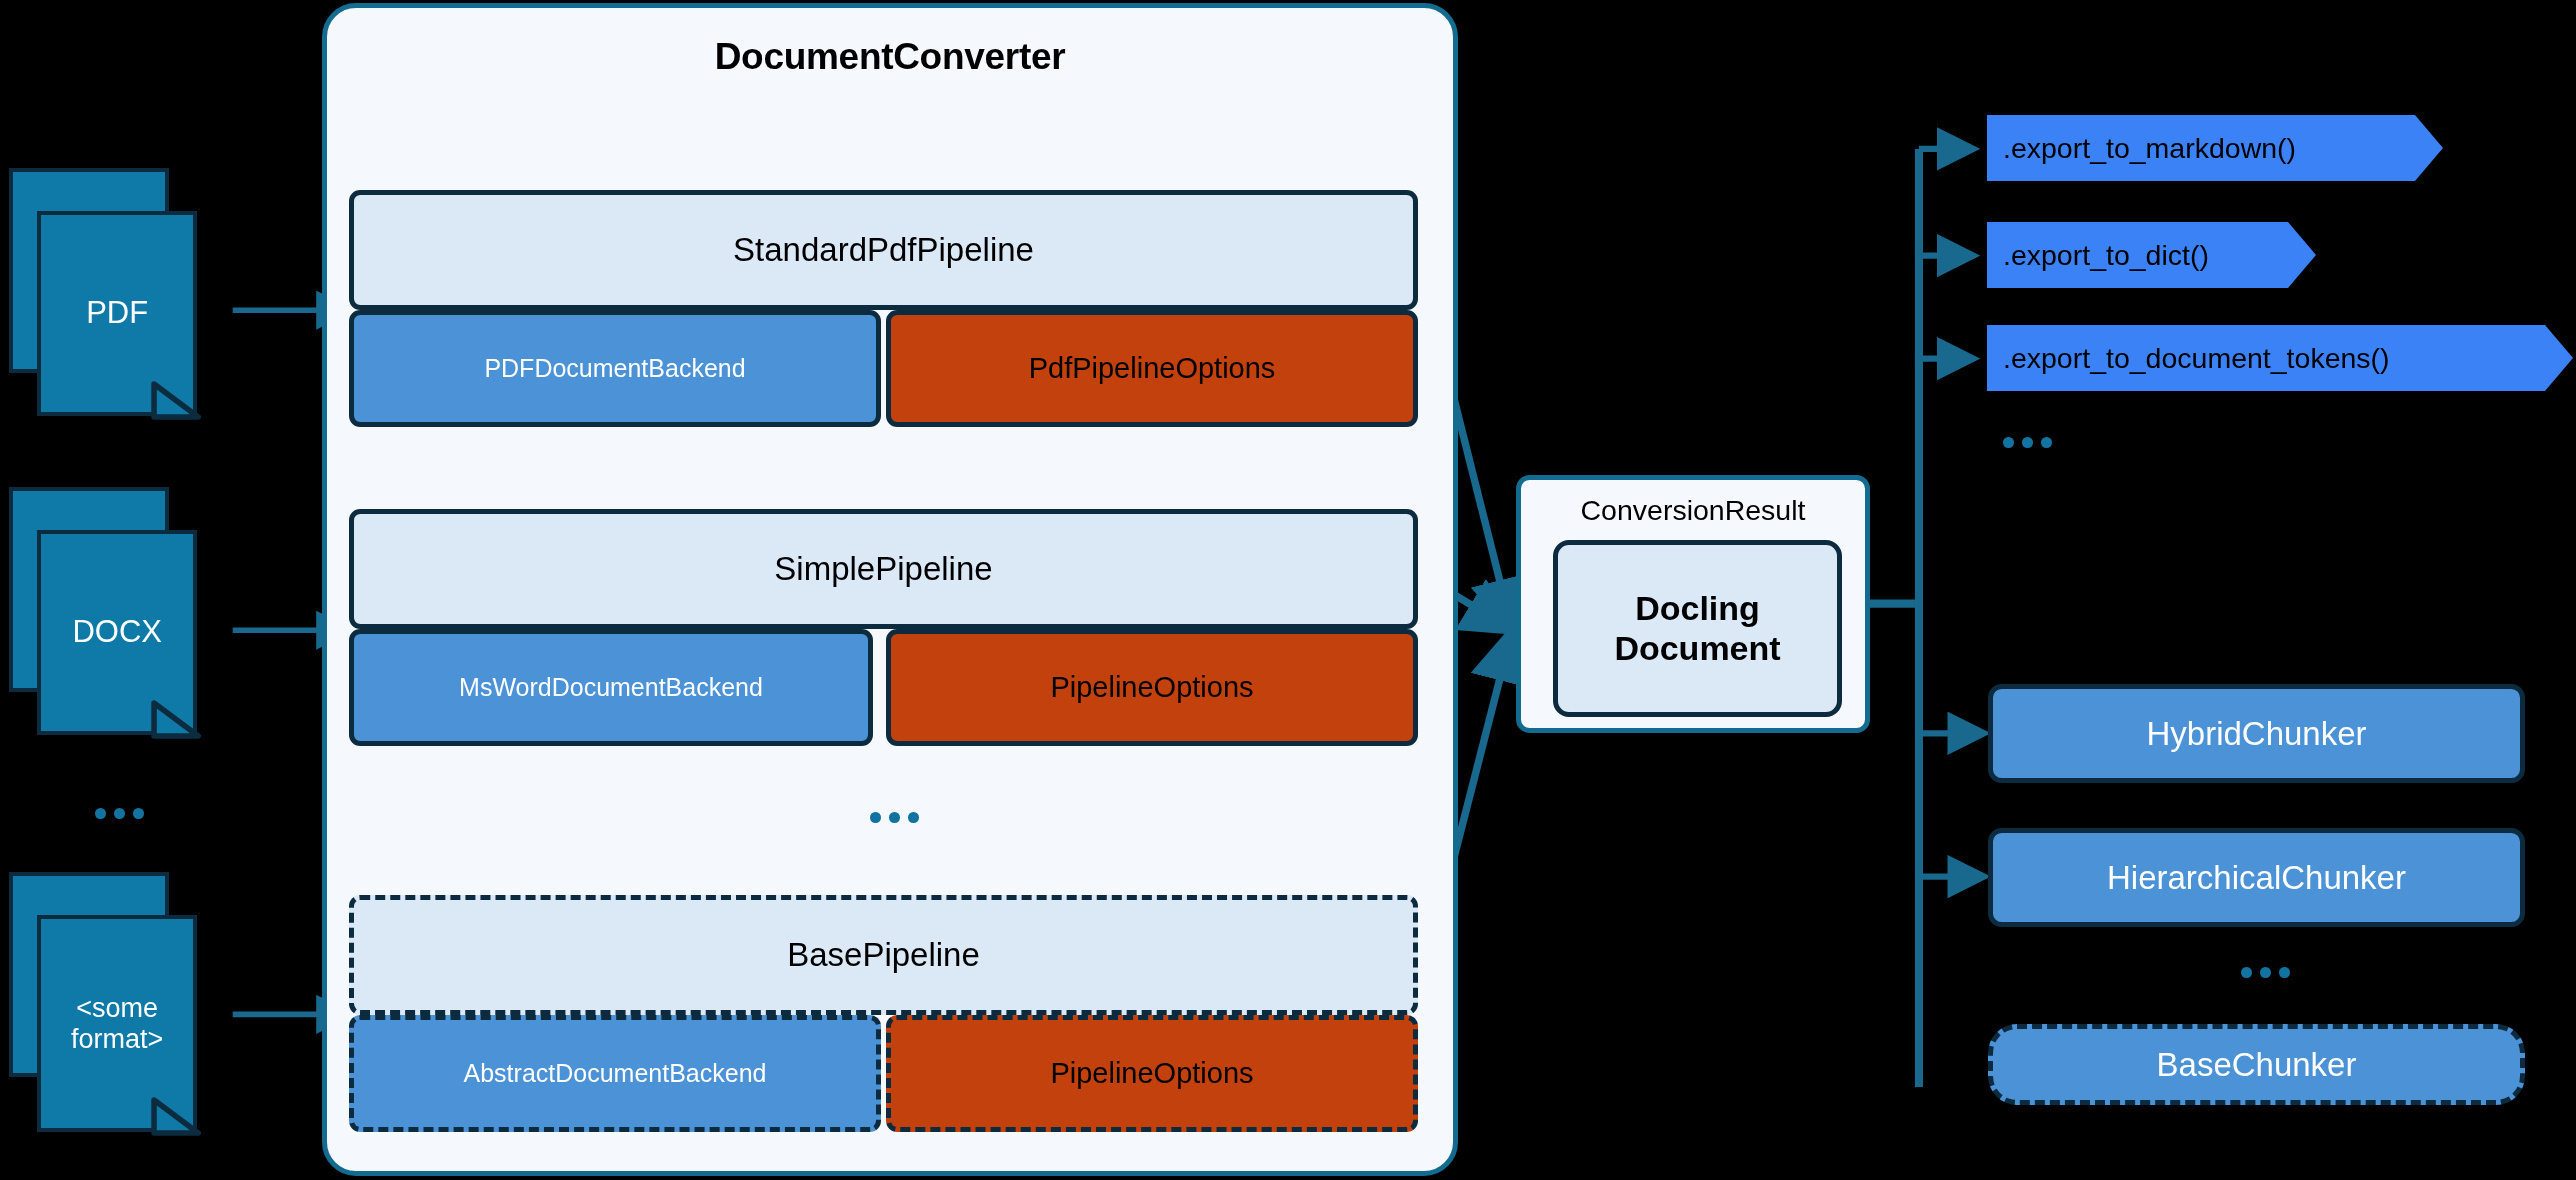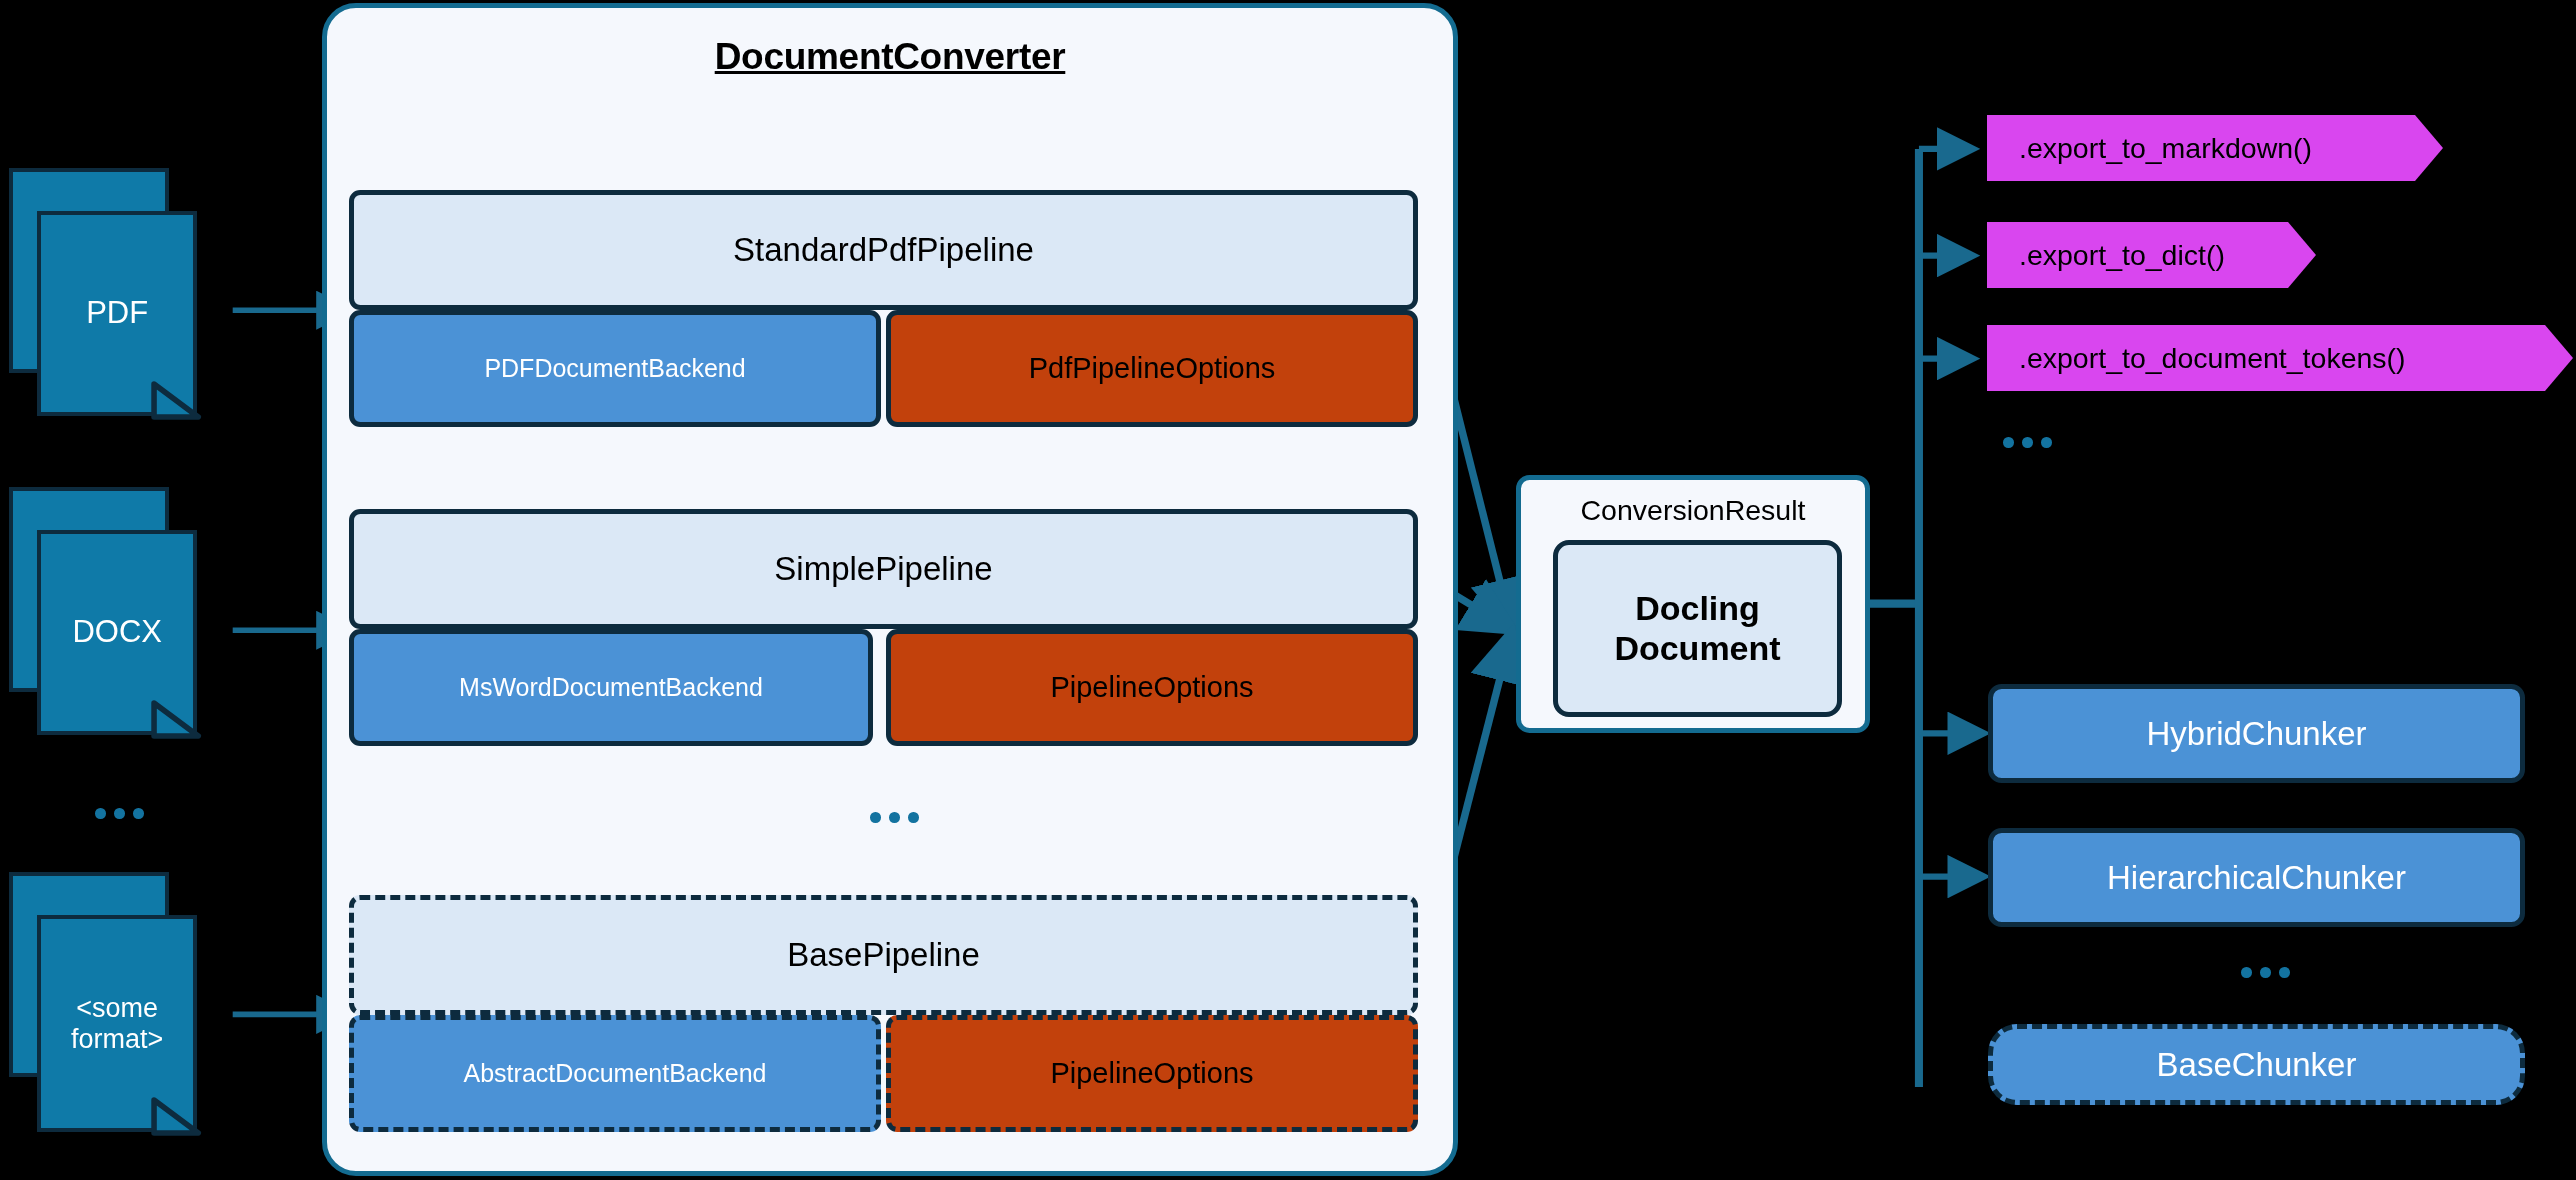--- a/index.html
+++ b/index.html
@@ -75,21 +75,20 @@
   #converter-title {
     position: absolute;
     left: 0;
     top: 28px;
     width: 100%;
     text-align: center;
     font-size: 37px;
     font-weight: bold;
     color: #000000;
     letter-spacing: -0.3px;
-    text-decoration: underline;
   }
 
   
   .pipe-group {
     position: absolute;
     z-index: 12;
   }
   .pipe-head {
     position: absolute;
     left: 0;
@@ -188,27 +187,26 @@
     text-align: center;
     font-size: 34px;
     font-weight: bold;
     color: #000000;
     line-height: 1.15;
   }
 
   
   .export-arrow {
     position: absolute;
-    background: #d946ef;
+    background: #3b82f6;
     display: flex;
     align-items: center;
     z-index: 12;
     color: #000000;
     font-size: 28.5px;
-    padding-left: 16px;
   }
   .export-arrow .etext {
     padding-left: 16px;
     white-space: nowrap;
   }
 
   
   .chunker {
     position: absolute;
     background: #4b92d6;

